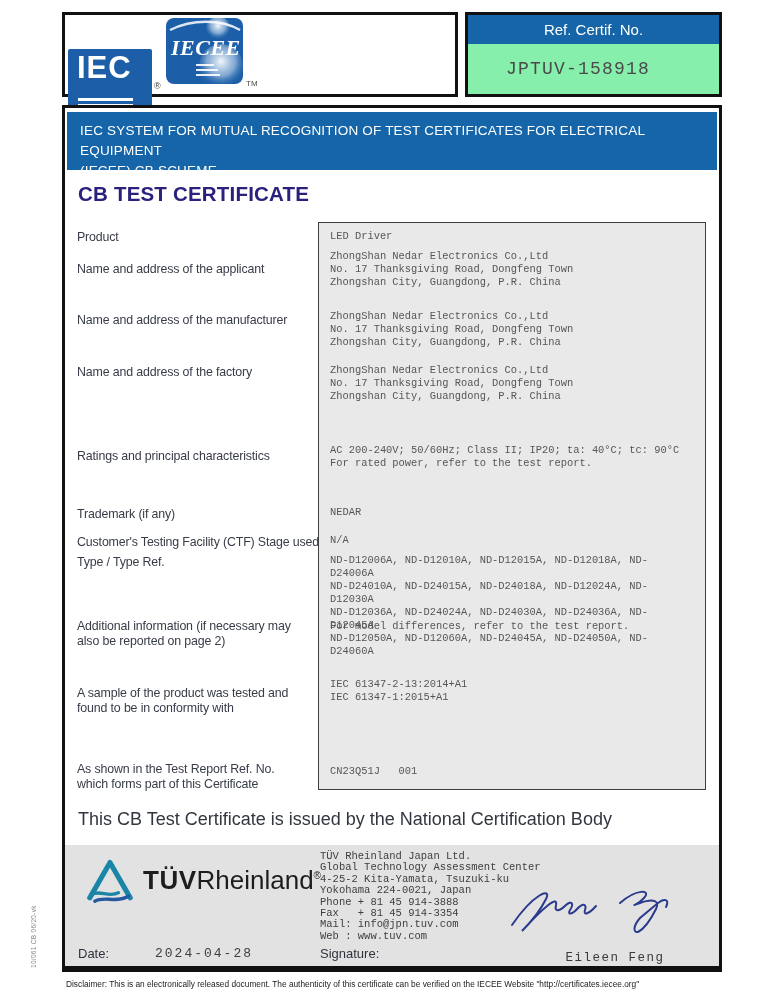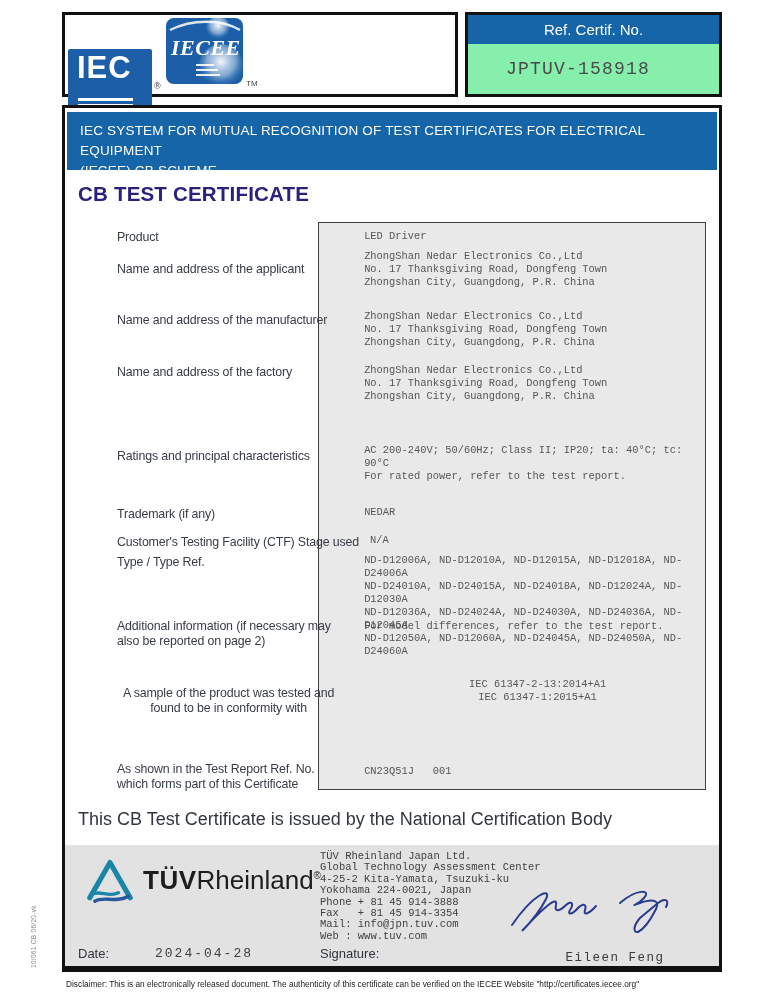--- a/index.html
+++ b/index.html
@@ -35,39 +35,39 @@
 
   
   .frame { position:absolute; left:62px; top:105px; width:660px; height:867px;
     border:3px solid #111; border-bottom-width:6px; background:#fff; }
   .banner { position:absolute; left:2px; right:2px; top:4px; height:58px; background:#1565a8;
     color:#fff; padding:9px 13px; font-size:13.5px; line-height:20px; letter-spacing:0.2px; }
   .banner span { display:block; }
   .doc-title { position:absolute; left:13px; top:74px; font-size:20.5px; font-weight:bold; color:#29217c; letter-spacing:0.2px; }
 
   
-  .fields { position:absolute; left:0; top:114px; width:654px; height:568px;padding-left:40px; }
+  .fields { position:absolute; left:0; top:114px; width:654px; height:568px; }
   .panel-bg { position:absolute; left:253px; top:0; width:388px; height:568px;
     background:#e9e9e9; border:1px solid #3f3f3f; }
   .frow { position:relative; display:flex; align-items:flex-start; }
   .flabel { width:241px; padding-left:12px; font-size:12.4px; letter-spacing:-0.15px;
     line-height:15px; color:#373c47; padding-top:3px; }
   .fvalue { margin-left:12px; width:376px; padding:2px 8px 0 12px;
     font-family:"Liberation Mono", monospace; font-size:10.4px; line-height:13px;
     color:#565656; white-space:pre-wrap; }
   .r0 { height:26px; } .r0 .flabel{padding-top:8px;} .r0 .fvalue{padding-top:8px;}
   .r1 { height:60px; } .r1 .flabel{padding-top:14px;}
   .r2 { height:54px; } .r2 .flabel{padding-top:5px;}
   .r3 { height:56px; }
   .r4 { height:62px;margin-top:24px; } .r4 .flabel{padding-top:7px;}
   .r5 { height:28px; }
   .r6 { height:20px; } .r6 .flabel{white-space:nowrap;}
   .r7 { height:64px; }
   .r8 { height:58px; } .r8 .fvalue{padding-top:4px;}
-  .r9 { height:85px;text-align:center; } .r9 .flabel{padding-top:12px;} .r9 .fvalue{padding-top:4px;}
+  .r9 { height:85px; } .r9 .flabel{padding-top:12px;} .r9 .fvalue{padding-top:4px;}
   .r10{ height:55px; } .r10 .fvalue{padding-top:6px;}
 
   .issuer { position:absolute; left:13px; top:701px; font-size:18px; color:#32363f; }
 
   
   .footer { position:absolute; left:0; top:737px; width:654px; height:121px; background:#e2e2e2; }
   .tuv-logo { position:absolute; left:18px; top:12px; }
   .brand { position:absolute; left:78px; top:20px; font-size:26px; color:#1d1d1d; white-space:nowrap; }
   .brand .b { font-weight:bold; letter-spacing:0.5px; }
   .brand .reg { font-size:10px; vertical-align:super; }

